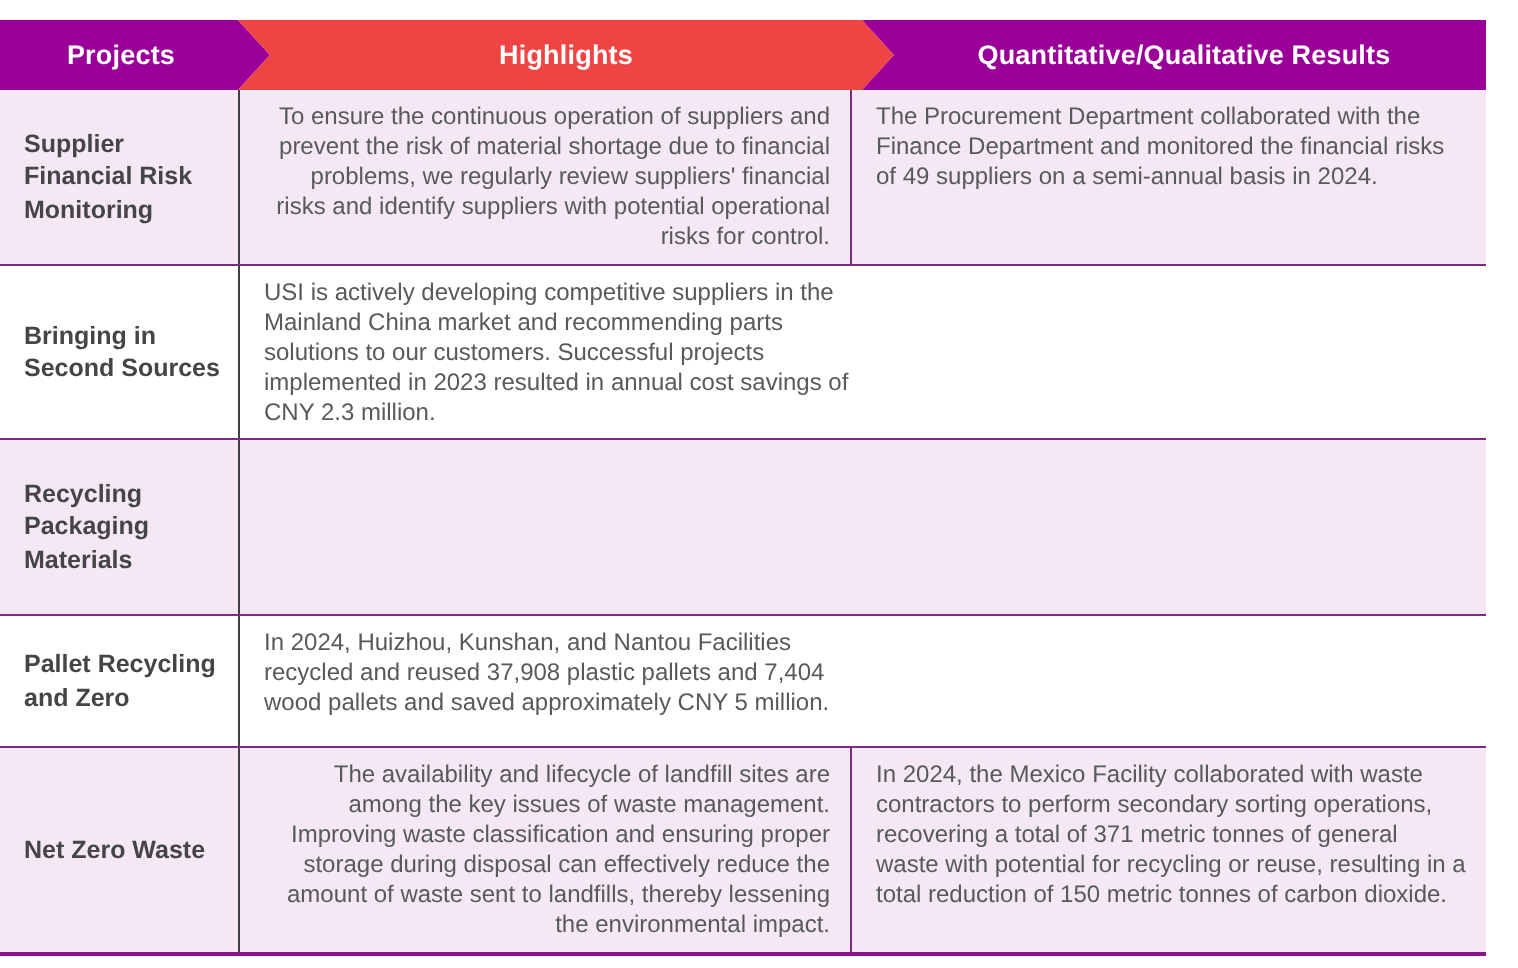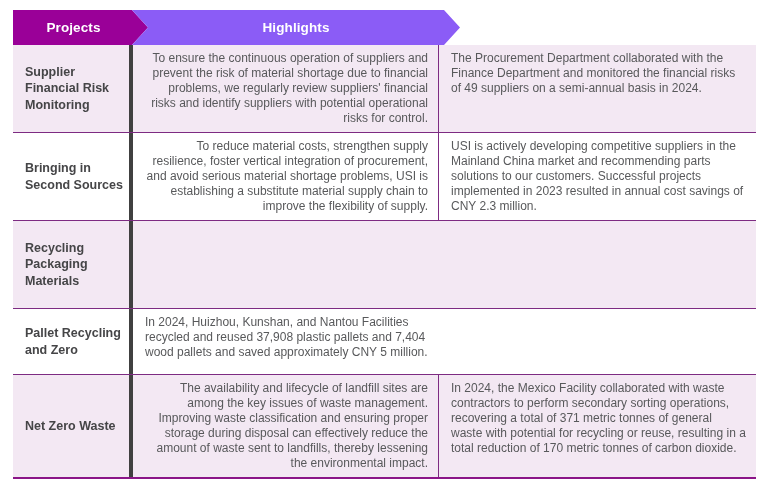--- a/index.html
+++ b/index.html
@@ -1,40 +1,40 @@
 <!DOCTYPE html>
 <html><head>
 <meta charset="utf-8">
 <style>
   * { margin:0; padding:0; box-sizing:border-box; }
   html,body { width:759px; height:484px; background:#ffffff; overflow:hidden; }
   body { font-family:"Liberation Sans","DejaVu Sans",sans-serif; }
 
   .page { width:759px; height:484px; background:#fff; position:relative; }
-  .table-wrap { position:absolute; left:13px; top:10px; width:743px; }
+  .table-wrap { position:absolute; left:0; top:10px; width:743px; }
 
   
   .thead { display:flex; height:35px; }
   .hseg { display:flex; align-items:center; justify-content:center;
           color:#fff; font-weight:bold; font-size:13.5px; letter-spacing:.1px; }
   .hseg.seg1 { width:135px; background:#9a0098; padding-right:14px;
     clip-path:polygon(0 0, calc(100% - 16px) 0, 100% 50%, calc(100% - 16px) 100%, 0 100%); }
-  .hseg.seg2 { width:328px; margin-left:-16px; background:#8b5cf6;
+  .hseg.seg2 { width:328px; margin-left:-16px; background:#ef4444;
     clip-path:polygon(0 0, calc(100% - 16px) 0, 100% 50%, calc(100% - 16px) 100%, 0 100%, 16px 50%);justify-content:center; }
   .hseg.seg3 { width:312px; margin-left:-16px; background:#9a0098; padding-left:10px;
     clip-path:polygon(0 0, 100% 0, 100% 100%, 0 100%, 16px 50%); }
 
   
   .tbody { border-bottom:2px solid #8b1588; }
   .trow { display:flex; border-bottom:1px solid #7d2b82; background:#ffffff; }
   .trow:last-child { border-bottom:none; }
   .trow.alt { background:#f3e8f3; }
 
   .cell { font-size:12px; line-height:1.25; color:#58595b; }
-  .cell-project { width:120px; border-right:4px solid #404040;
+  .cell-project { width:120px; border-right:1px solid #404040;
       display:flex; align-items:center; padding:6px 6px 6px 12px;
       font-weight:bold; font-size:12.5px; color:#454547; line-height:1.3; }
   .cell-highlights { width:306px; border-right:1px solid #7d2b82;
       padding:6px 10px 6px 10px;text-align:right; }
   .cell-results { width:317px; padding:6px 10px 0 12px; }
 
   .r1 { min-height:88px; } .r2 { min-height:87px; } .r3 { min-height:88px; }
   .r4 { min-height:66px; } .r5 { min-height:96px; }
 </style>
 </head>
@@ -43,37 +43,39 @@
 <div class="page">
   <div class="table-wrap">
 
     <div class="thead">
       <div class="hseg seg1">
         <span>Projects</span>
       </div>
       <div class="hseg seg2">
         <span>Highlights</span>
       </div>
+      <div class="hseg seg3">
+        <span>Quantitative/Qualitative Results</span>
+      </div>
     </div>
 
     <div class="tbody">
 
       <div class="trow alt r1">
         <div class="cell cell-project">
           <span>Supplier Financial Risk Monitoring</span>
         </div>
         <div class="cell cell-highlights">To ensure the continuous operation of suppliers and prevent the risk of material shortage due to financial problems, we regularly review suppliers' financial risks and identify suppliers with potential operational risks for control.</div>
         <div class="cell cell-results">The Procurement Department collaborated with the Finance Department and monitored the financial risks of 49 suppliers on a semi-annual basis in 2024.</div>
       </div>
 
       <div class="trow r2">
         <div class="cell cell-project">
           <span>Bringing in Second Sources</span>
         </div>
-        <div class="cell cell-highlights">To reduce material costs, strengthen supply resilience, foster vertical integration of procurement, and avoid serious material shortage problems, USI is establishing a substitute material supply chain to improve the flexibility of supply.</div>
         <div class="cell cell-results">USI is actively developing competitive suppliers in the Mainland China market and recommending parts solutions to our customers. Successful projects implemented in 2023 resulted in annual cost savings of CNY 2.3 million.</div>
       </div>
 
       <div class="trow alt r3">
         <div class="cell cell-project">
           <span>Recycling Packaging Materials</span>
         </div>
       </div>
 
       <div class="trow r4">
@@ -81,18 +83,18 @@
           <span>Pallet Recycling and Zero</span>
         </div>
         <div class="cell cell-results">In 2024, Huizhou, Kunshan, and Nantou Facilities recycled and reused 37,908 plastic pallets and 7,404 wood pallets and saved approximately CNY 5 million.</div>
       </div>
 
       <div class="trow alt r5">
         <div class="cell cell-project">
           <span>Net Zero Waste</span>
         </div>
         <div class="cell cell-highlights">The availability and lifecycle of landfill sites are among the key issues of waste management. Improving waste classification and ensuring proper storage during disposal can effectively reduce the amount of waste sent to landfills, thereby lessening the environmental impact.</div>
-        <div class="cell cell-results">In 2024, the Mexico Facility collaborated with waste contractors to perform secondary sorting operations, recovering a total of 371 metric tonnes of general waste with potential for recycling or reuse, resulting in a total reduction of 170 metric tonnes of carbon dioxide.</div>
+        <div class="cell cell-results">In 2024, the Mexico Facility collaborated with waste contractors to perform secondary sorting operations, recovering a total of 371 metric tonnes of general waste with potential for recycling or reuse, resulting in a total reduction of 150 metric tonnes of carbon dioxide.</div>
       </div>
 
     </div>
   </div>
 </div>
 
 </body></html>

